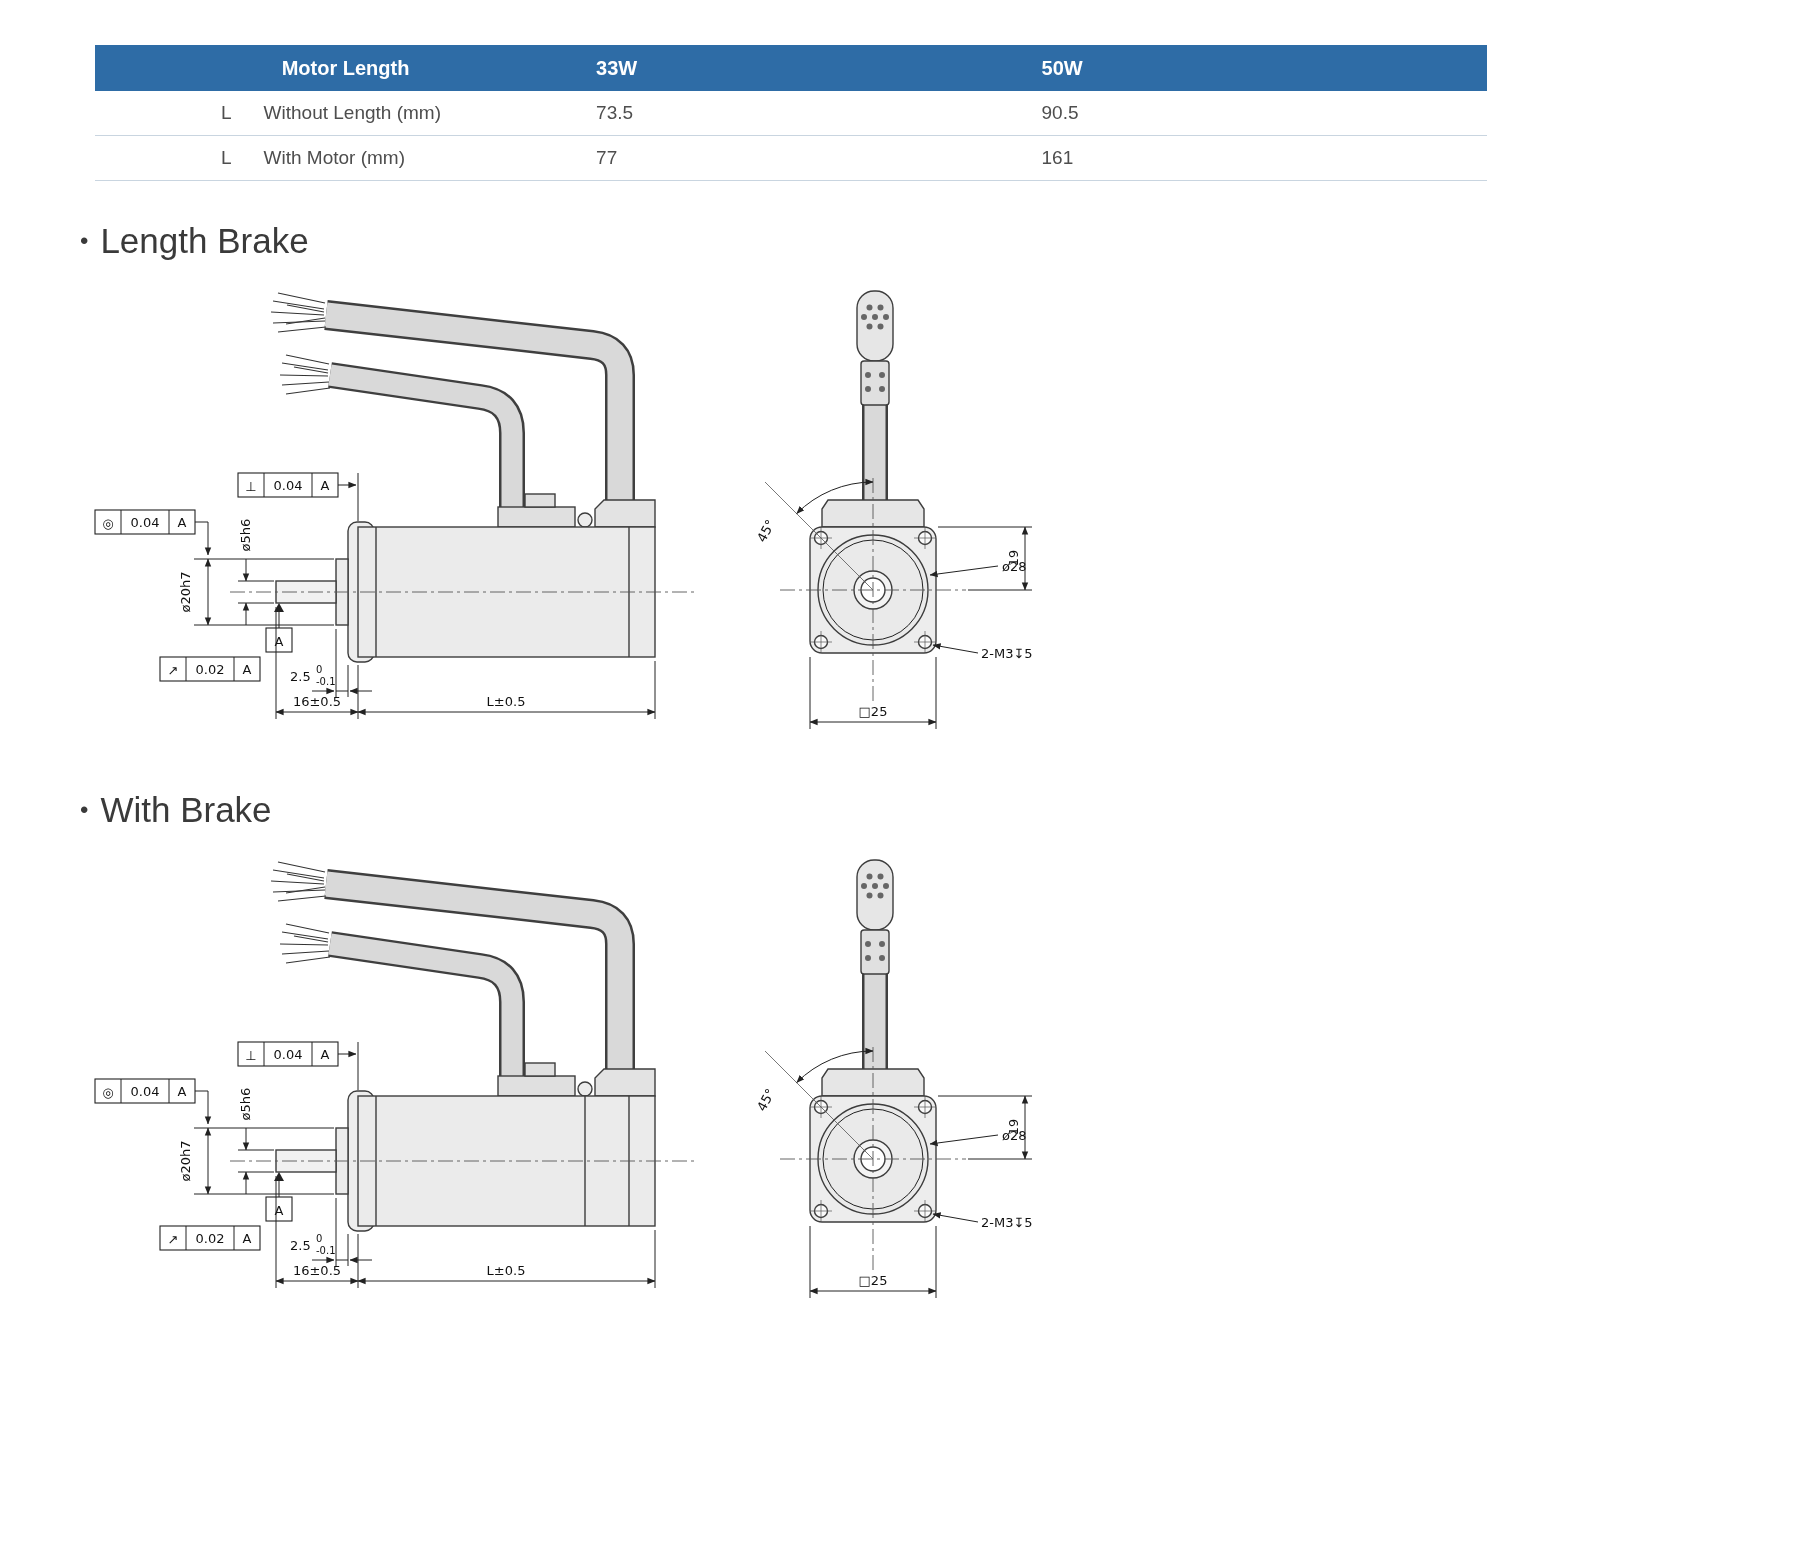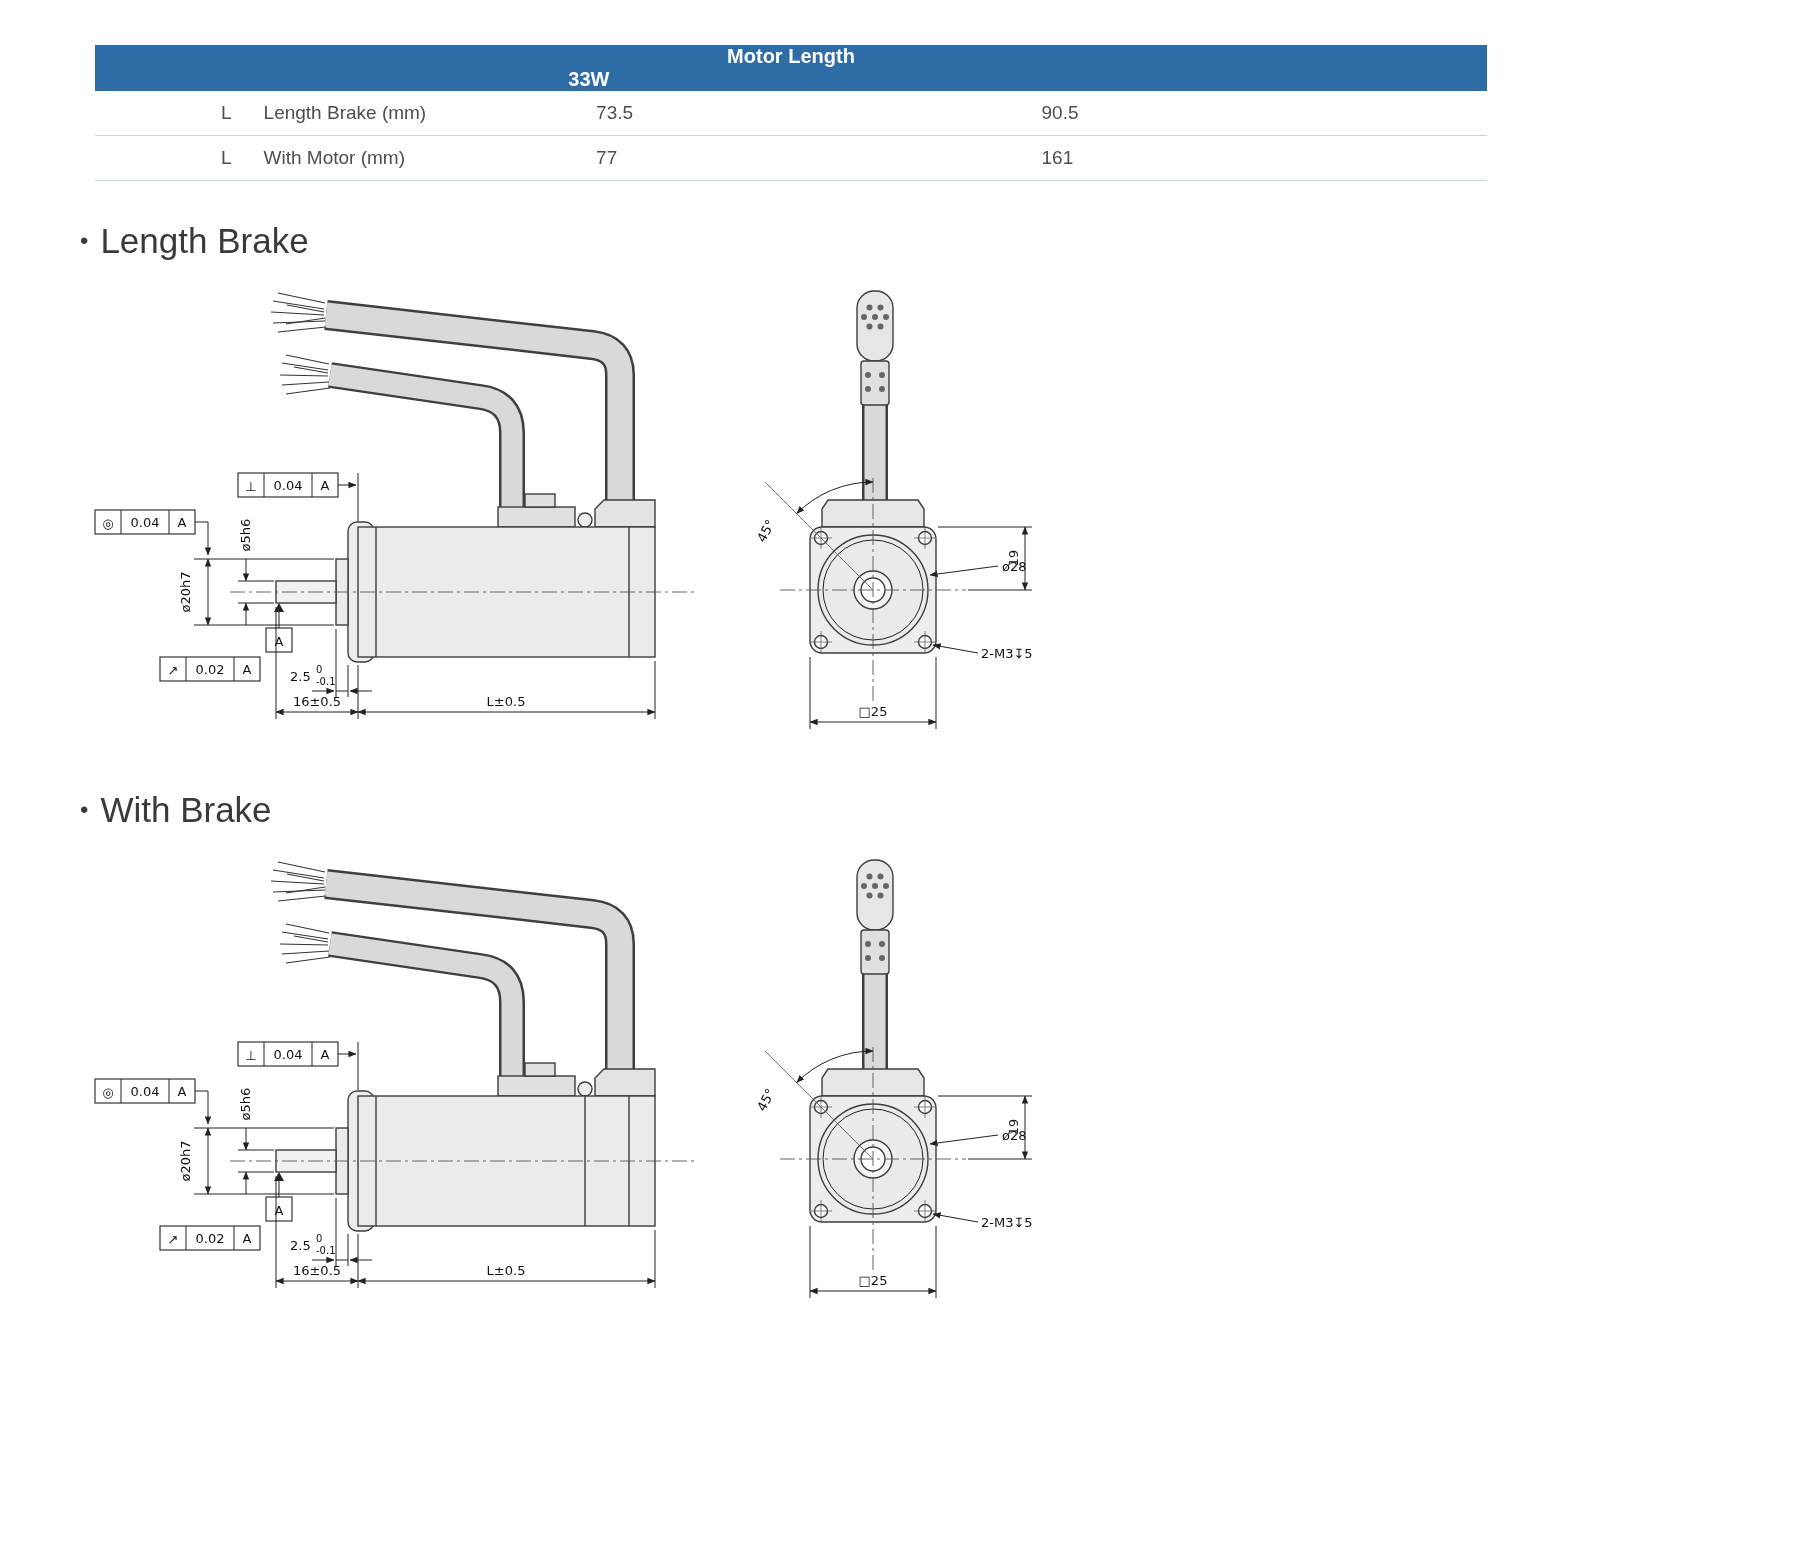--- a/index.html
+++ b/index.html
@@ -43,29 +43,29 @@
 
 <svg width="0" height="0" style="position:absolute" aria-hidden="true">
   <defs>
     <marker id="arw" viewBox="0 0 10 10" refX="9.5" refY="5" markerWidth="8" markerHeight="8" orient="auto-start-reverse">
       <path d="M0,1 L10,5 L0,9 z" fill="#222"></path>
     </marker>
   </defs>
 </svg>
 
 <div class="mtable">
-  <div class="thead" style="background: rgb(46, 108, 166); flex-direction: column;">
+  <div class="thead" style="background: rgb(46, 108, 166);">
     <div class="c1">Motor Length</div>
     <div class="c2">33W</div>
     <div class="c3">50W</div>
   </div>
   <div class="trow">
     <div class="c1">
       <span>L</span>
-      <span>Length Brake (mm)</span>
+      <span>Without Length (mm)</span>
     </div>
     <div class="c2">73.5</div>
     <div class="c3">90.5</div>
   </div>
   <div class="trow">
     <div class="c1">
       <span>L</span>
       <span>With Motor (mm)</span>
     </div>
     <div class="c2">77</div>

